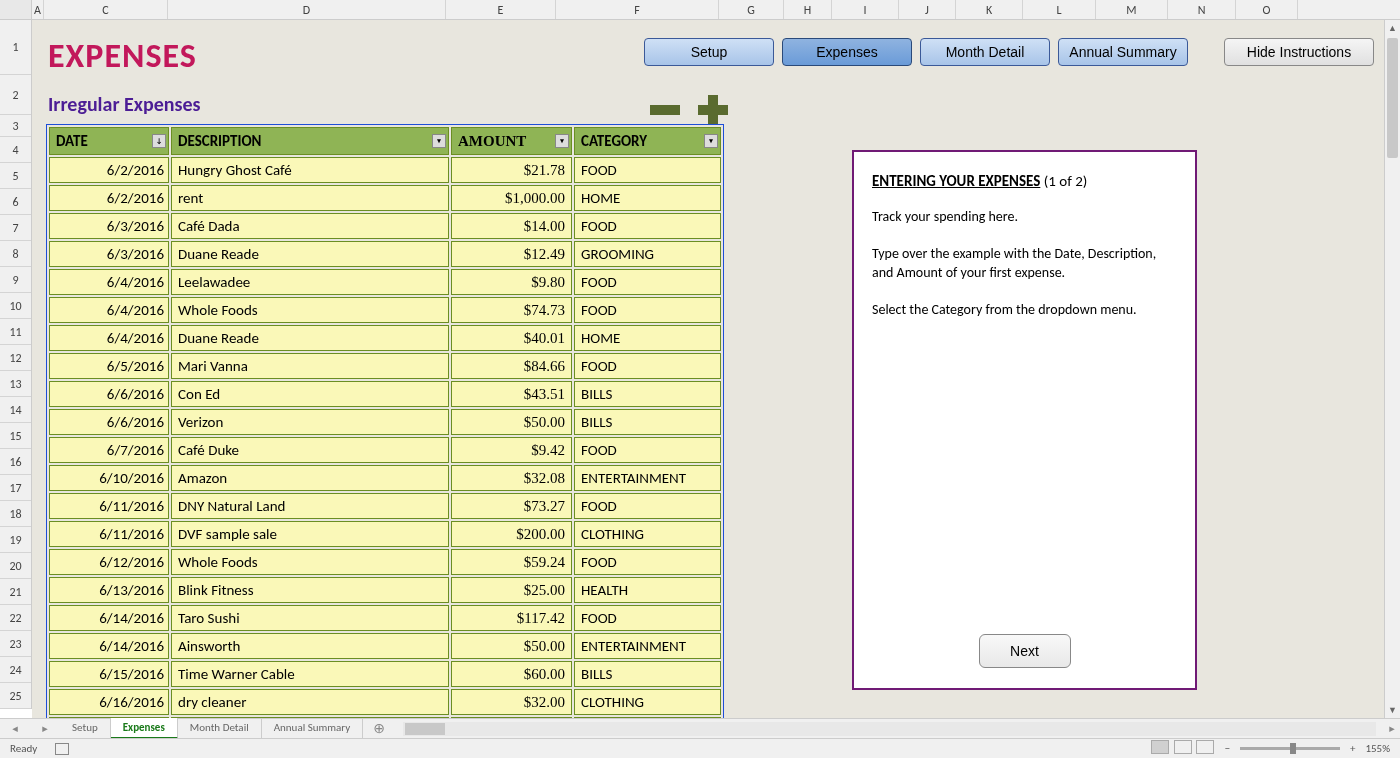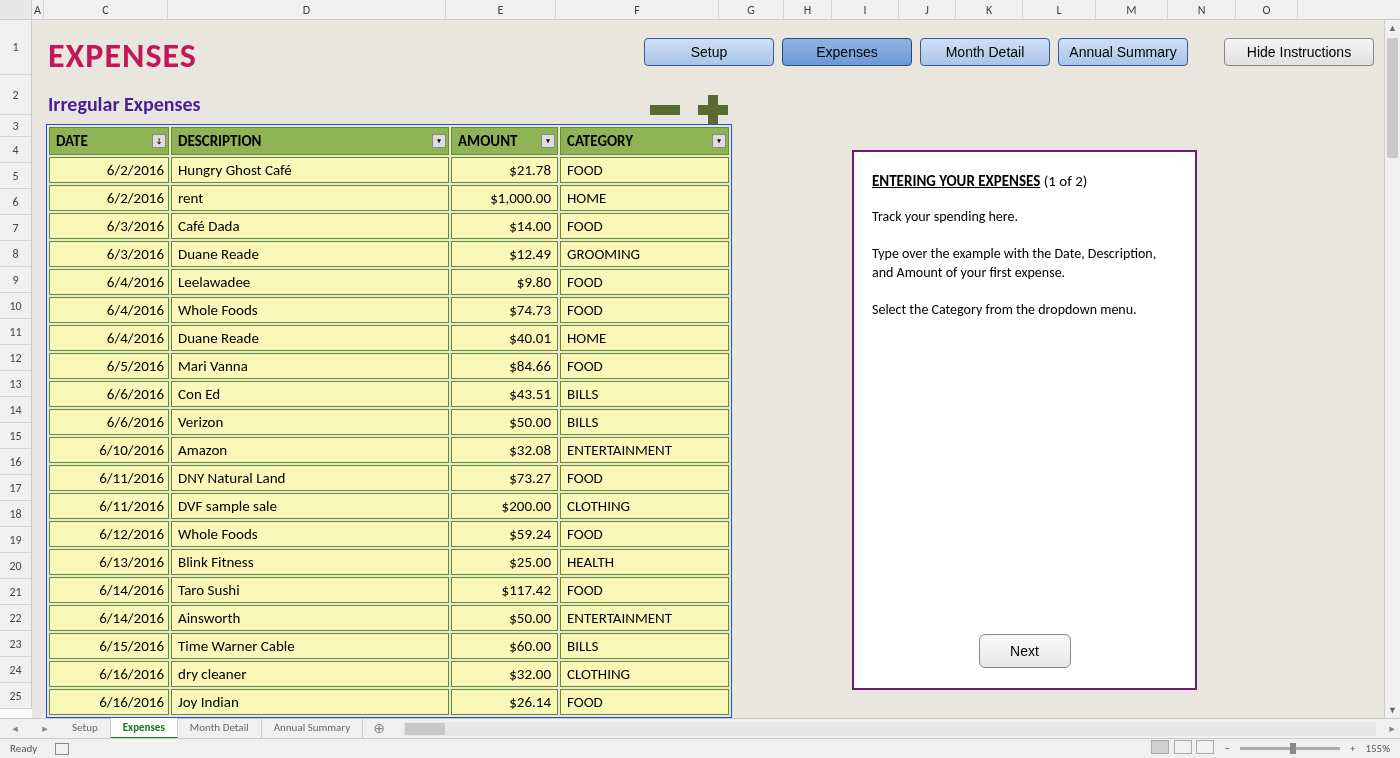--- a/index.html
+++ b/index.html
@@ -29,22 +29,22 @@
 
 .pm-icons { position: absolute; top: 74px; left: 614px; display: flex; gap: 10px; }
 .pm-icons svg { cursor: pointer; }
 
 
 .tbl { position: absolute; top: 104px; left: 14px; border: 1px solid #1d4ed8; font-size: 15px; }
 .tbl th { background: #8fb455; text-align: left; padding: 4px 6px; font-weight: bold; border: 1px solid #6b8e23; position: relative; height: 24px; }
 .tbl td { background: #faf8b8; padding: 3px 6px; border: 1px solid #6b8e23; height: 22px; }
 .tbl .c-date { width: 120px; text-align: right; padding-right: 4px; }
 .tbl .c-desc { width: 278px; }
-.tbl .c-amt { width: 107px; text-align: right; }
-.tbl .c-cat { width: 169px; }
+.tbl .c-amt { width: 121px; text-align: right; font-family: Liberation Serif, serif; }
+.tbl .c-cat { width: 147px; }
 .tbl th .filter-btn { position: absolute; right: 2px; top: 50%; transform: translateY(-50%); width: 14px; height: 14px; background: #ddd; border: 1px solid #888; font-size: 7px; line-height: 12px; text-align: center; cursor: pointer; }
 
 
 .inst { position: absolute; top: 130px; left: 820px; width: 345px; height: 540px; background: #fff; border: 2px solid #701a75; padding: 20px 18px; }
 .inst-title { font-size: 15px; margin-bottom: 18px; }
 .inst-title b { text-decoration: underline; font-weight: bold; }
 .inst p { font-size: 14px; margin-bottom: 18px; line-height: 1.35; }
 .inst .next-btn { position: absolute; bottom: 20px; left: 50%; transform: translateX(-50%); width: 92px; height: 34px; border: 1px solid #888; border-radius: 6px; background: linear-gradient(#f8f8f8, #e8e8e8); font-size: 14px; cursor: pointer; }
 
 
@@ -205,20 +205,26 @@
           <td class="c-amt">$43.51</td>
           <td class="c-cat">BILLS</td>
         </tr>
         <tr>
           <td class="c-date">6/6/2016</td>
           <td class="c-desc">Verizon</td>
           <td class="c-amt">$50.00</td>
           <td class="c-cat">BILLS</td>
         </tr>
         <tr>
+          <td class="c-date">6/7/2016</td>
+          <td class="c-desc">Café Duke</td>
+          <td class="c-amt">$9.42</td>
+          <td class="c-cat">FOOD</td>
+        </tr>
+        <tr>
           <td class="c-date">6/10/2016</td>
           <td class="c-desc">Amazon</td>
           <td class="c-amt">$32.08</td>
           <td class="c-cat">ENTERTAINMENT</td>
         </tr>
         <tr>
           <td class="c-date">6/11/2016</td>
           <td class="c-desc">DNY Natural Land</td>
           <td class="c-amt">$73.27</td>
           <td class="c-cat">FOOD</td>

